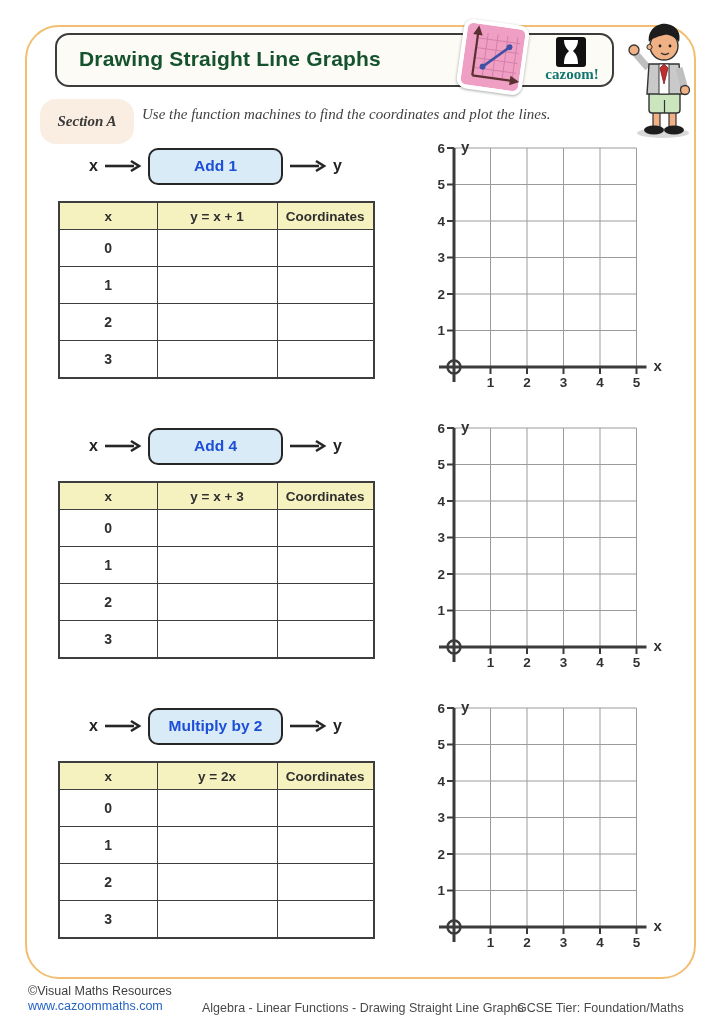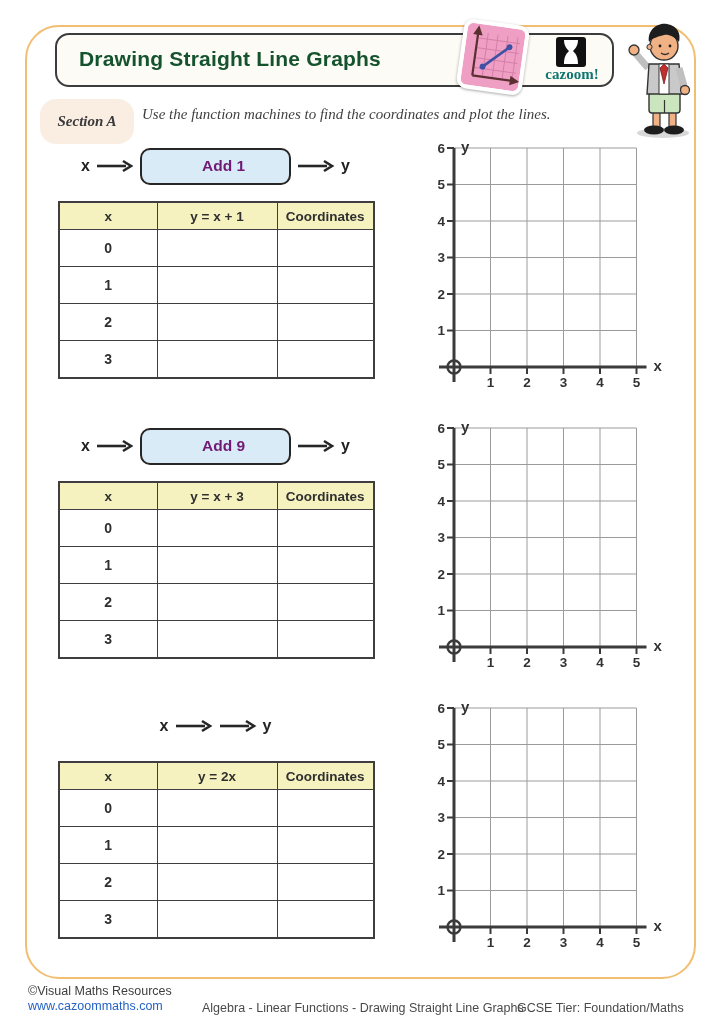--- a/index.html
+++ b/index.html
@@ -62,21 +62,21 @@
   .machine-row{
     position:absolute;left:58px;top:5px;width:315px;height:42px;
     display:flex;align-items:center;justify-content:center;gap:6px;
   }
   .mvar{font-size:16px;font-weight:bold;color:#222;}
   .arrow line,.arrow polyline{stroke:#262626;stroke-width:2.6;fill:none;}
   .machine-box{
     width:131px;height:33px;background:var(--machine_fill,#D9EBF6);
     border:2.6px solid var(--machine_border,#262626);border-radius:10px;
     display:flex;align-items:center;justify-content:center;
-    font-size:15.5px;font-weight:bold;color:#701a75;padding-left:16px;
+    font-size:15.5px;font-weight:bold;color:#1d4ed8;
   }
   table.ftable{
     position:absolute;left:58px;top:61px;width:315px;
     border-collapse:collapse;table-layout:fixed;
     border:2px solid var(--table_border,#3E3E3E);
   }
   table.ftable th,table.ftable td{
     border:1.4px solid var(--table_border,#3E3E3E);
     text-align:center;vertical-align:middle;padding:0;
   }
@@ -264,21 +264,21 @@
   </div>
 </div>
 
 <div class="block b1">
   <div class="machine-row">
     <span class="mvar">x</span>
     <svg class="arrow" width="38" height="14" viewBox="0 0 38 14">
         <line x1="1" y1="7" x2="30" y2="7"></line>
         <polyline points="27,2 35,7 27,12"></polyline>
       </svg>
-    <div class="machine-box">Add 9</div>
+    <div class="machine-box">Add 4</div>
     <svg class="arrow" width="38" height="14" viewBox="0 0 38 14">
         <line x1="1" y1="7" x2="30" y2="7"></line>
         <polyline points="27,2 35,7 27,12"></polyline>
       </svg>
     <span class="mvar">y</span>
   </div>
   <table class="ftable">
     <colgroup>
         <col style="width:98px">
         <col style="width:120px">
@@ -356,20 +356,21 @@
   </div>
 </div>
 
 <div class="block b2">
   <div class="machine-row">
     <span class="mvar">x</span>
     <svg class="arrow" width="38" height="14" viewBox="0 0 38 14">
         <line x1="1" y1="7" x2="30" y2="7"></line>
         <polyline points="27,2 35,7 27,12"></polyline>
       </svg>
+    <div class="machine-box">Multiply by 2</div>
     <svg class="arrow" width="38" height="14" viewBox="0 0 38 14">
         <line x1="1" y1="7" x2="30" y2="7"></line>
         <polyline points="27,2 35,7 27,12"></polyline>
       </svg>
     <span class="mvar">y</span>
   </div>
   <table class="ftable">
     <colgroup>
         <col style="width:98px">
         <col style="width:120px">

